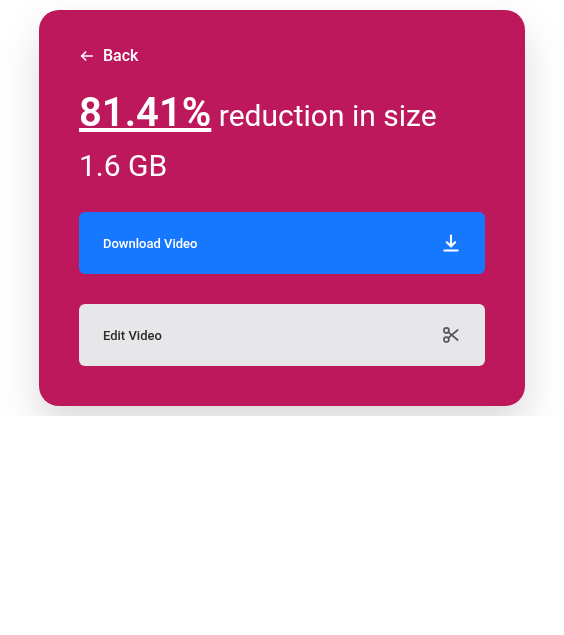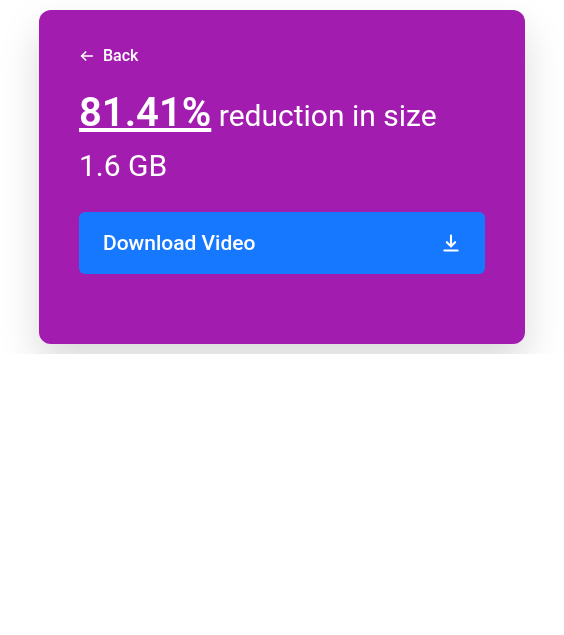--- a/index.html
+++ b/index.html
@@ -10,22 +10,22 @@
     body {
       font-family: -apple-system, BlinkMacSystemFont, 'Segoe UI', Roboto, Helvetica, Arial, sans-serif;
       background: #ffffff;
       display: flex;
       justify-content: center;
       align-items: flex-start;
       padding: 10px;
     }
     .card {
       width: 486px;
-      background: #a21caf;
-      border-radius: 12px;
+      background: #be185d;
+      border-radius: 20px;
       padding: 36px 40px 40px 40px;
       box-shadow: 0 20px 40px rgba(0,0,0,0.15);
     }
     .back-link {
       display: inline-flex;
       align-items: center;
       gap: 8px;
       color: #ffffff;
       font-size: 16px;
       font-weight: 500;
@@ -61,21 +61,21 @@
     }
     .btn {
       width: 100%;
       height: 62px;
       border: none;
       border-radius: 6px;
       display: flex;
       align-items: center;
       justify-content: space-between;
       padding: 11px 24px;
-      font-size: 21px;
+      font-size: 13px;
       font-weight: 500;
       cursor: pointer;
       font-family: inherit;
     }
     .btn-primary {
       background: #1677ff;
       color: #ffffff;
       margin-bottom: 30px;
     }
     .btn-secondary {
@@ -110,14 +110,23 @@
 
   <button class="btn btn-primary">
     <span>Download Video</span>
     <svg viewBox="0 0 24 24" fill="none" stroke="currentColor" stroke-width="2.5" stroke-linecap="round" stroke-linejoin="round">
       <line x1="12" y1="3" x2="12" y2="16"></line>
       <polyline points="7 11 12 16 17 11"></polyline>
       <line x1="4" y1="21" x2="20" y2="21"></line>
     </svg>
   </button>
 
+  <button class="btn btn-secondary">
+    <span>Edit Video</span>
+    <svg viewBox="0 0 24 24">
+      <circle cx="6.5" cy="6.5" r="3" fill="none" stroke="#55565a" stroke-width="2"></circle>
+      <circle cx="6.5" cy="17.5" r="3" fill="none" stroke="#55565a" stroke-width="2"></circle>
+      <line x1="8.8" y1="8.5" x2="20" y2="18" stroke="#55565a" stroke-width="2" stroke-linecap="round"></line>
+      <line x1="8.8" y1="15.5" x2="20" y2="6" stroke="#55565a" stroke-width="2" stroke-linecap="round"></line>
+    </svg>
+  </button>
 
 </div>
 
 </body></html>

